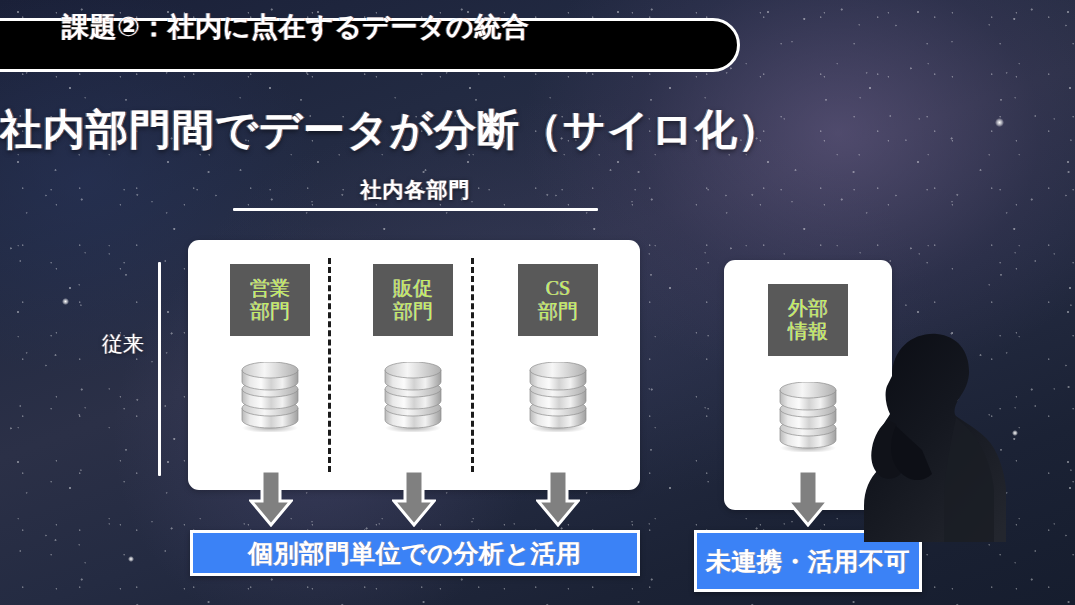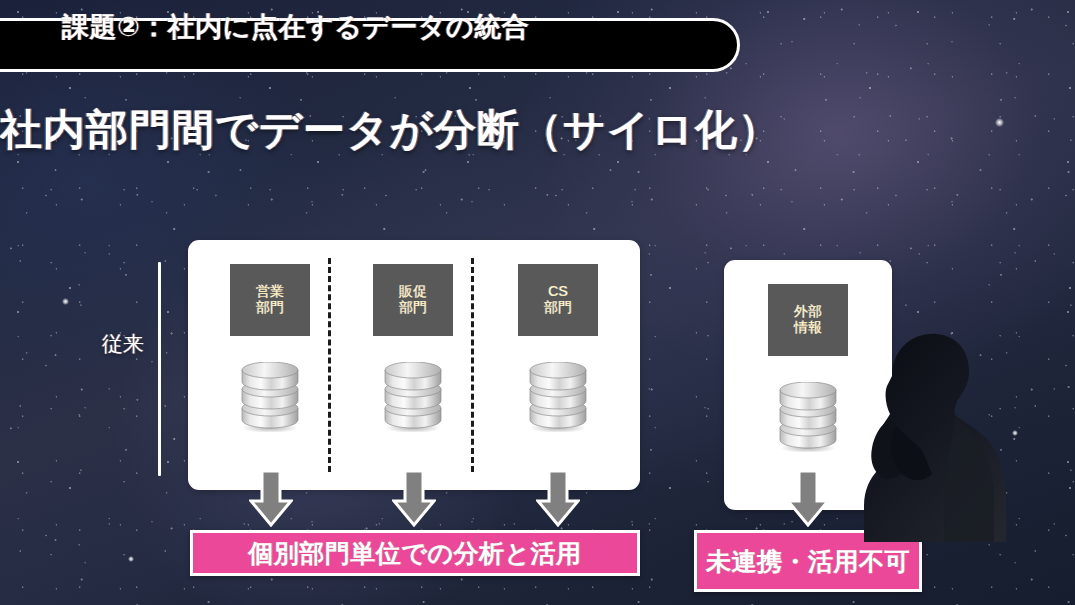--- a/index.html
+++ b/index.html
@@ -187,40 +187,41 @@
   .dept-box {
     width: 80px;
     height: 72px;
     background: #595959;
     display: flex;
     align-items: center;
     justify-content: center;
     box-sizing: border-box;
   }
   .dept-name {
-    color: #fef9c3;
-    font-size: 14px;
+    color: #bef264;
+    font-size: 20px;
     line-height: 1.14;
     font-weight: normal;
     text-shadow: 0.8px 0 0 rgba(255,160,110,.75), -0.8px 0 0 rgba(120,195,255,.75);
+    font-family: Liberation Serif, serif;
   }
 
   .db-icon { margin: 26px auto 0; display: block; }
 
   
   .arrow {
     position: absolute;
     width: 44px;
     height: 56px;
   }
 
   
   .result-box {
     position: absolute;
-    background: #ec4899;
+    background: #3b82f6;
     border: 3px solid #ffffff;
     box-sizing: border-box;
     display: flex;
     align-items: center;
     justify-content: center;
     color: #ffffff;
     font-size: 25px;
     font-weight: bold;
     letter-spacing: 0.5px;
     text-shadow: 0.9px 0 0 rgba(255,160,110,.6), -0.9px 0 0 rgba(120,195,255,.6);
@@ -251,20 +252,24 @@
   <div class="bg-big-star" style="left:62px;top:298px;width:7px;height:7px;"></div>
   <div class="bg-big-star" style="left:1012px;top:430px;width:6px;height:6px;"></div>
   <div class="bg-big-star" style="left:680px;top:140px;width:5px;height:5px;"></div>
   <div class="bg-big-star" style="left:128px;top:556px;width:6px;height:6px;"></div>
 
   <div id="title-pill"></div>
   <div id="title-text">課題②：社内に点在するデータの統合</div>
 
   <div id="headline">社内部門間でデータが分断（サイロ化）</div>
 
+  <div class="section-head" id="head-internal">
+    <span class="sh-label">社内各部門</span>
+    <div class="sh-rule"></div>
+  </div>
 
   <div id="legacy-label"><span>従来</span></div>
   <div id="legacy-rule"></div>
 
   <div class="card" id="card-internal">
     <div class="divider" style="left:140px;"></div>
     <div class="divider" style="left:283px;"></div>
 
     <div class="dept" style="left:42px;">
       <div class="dept-box">

